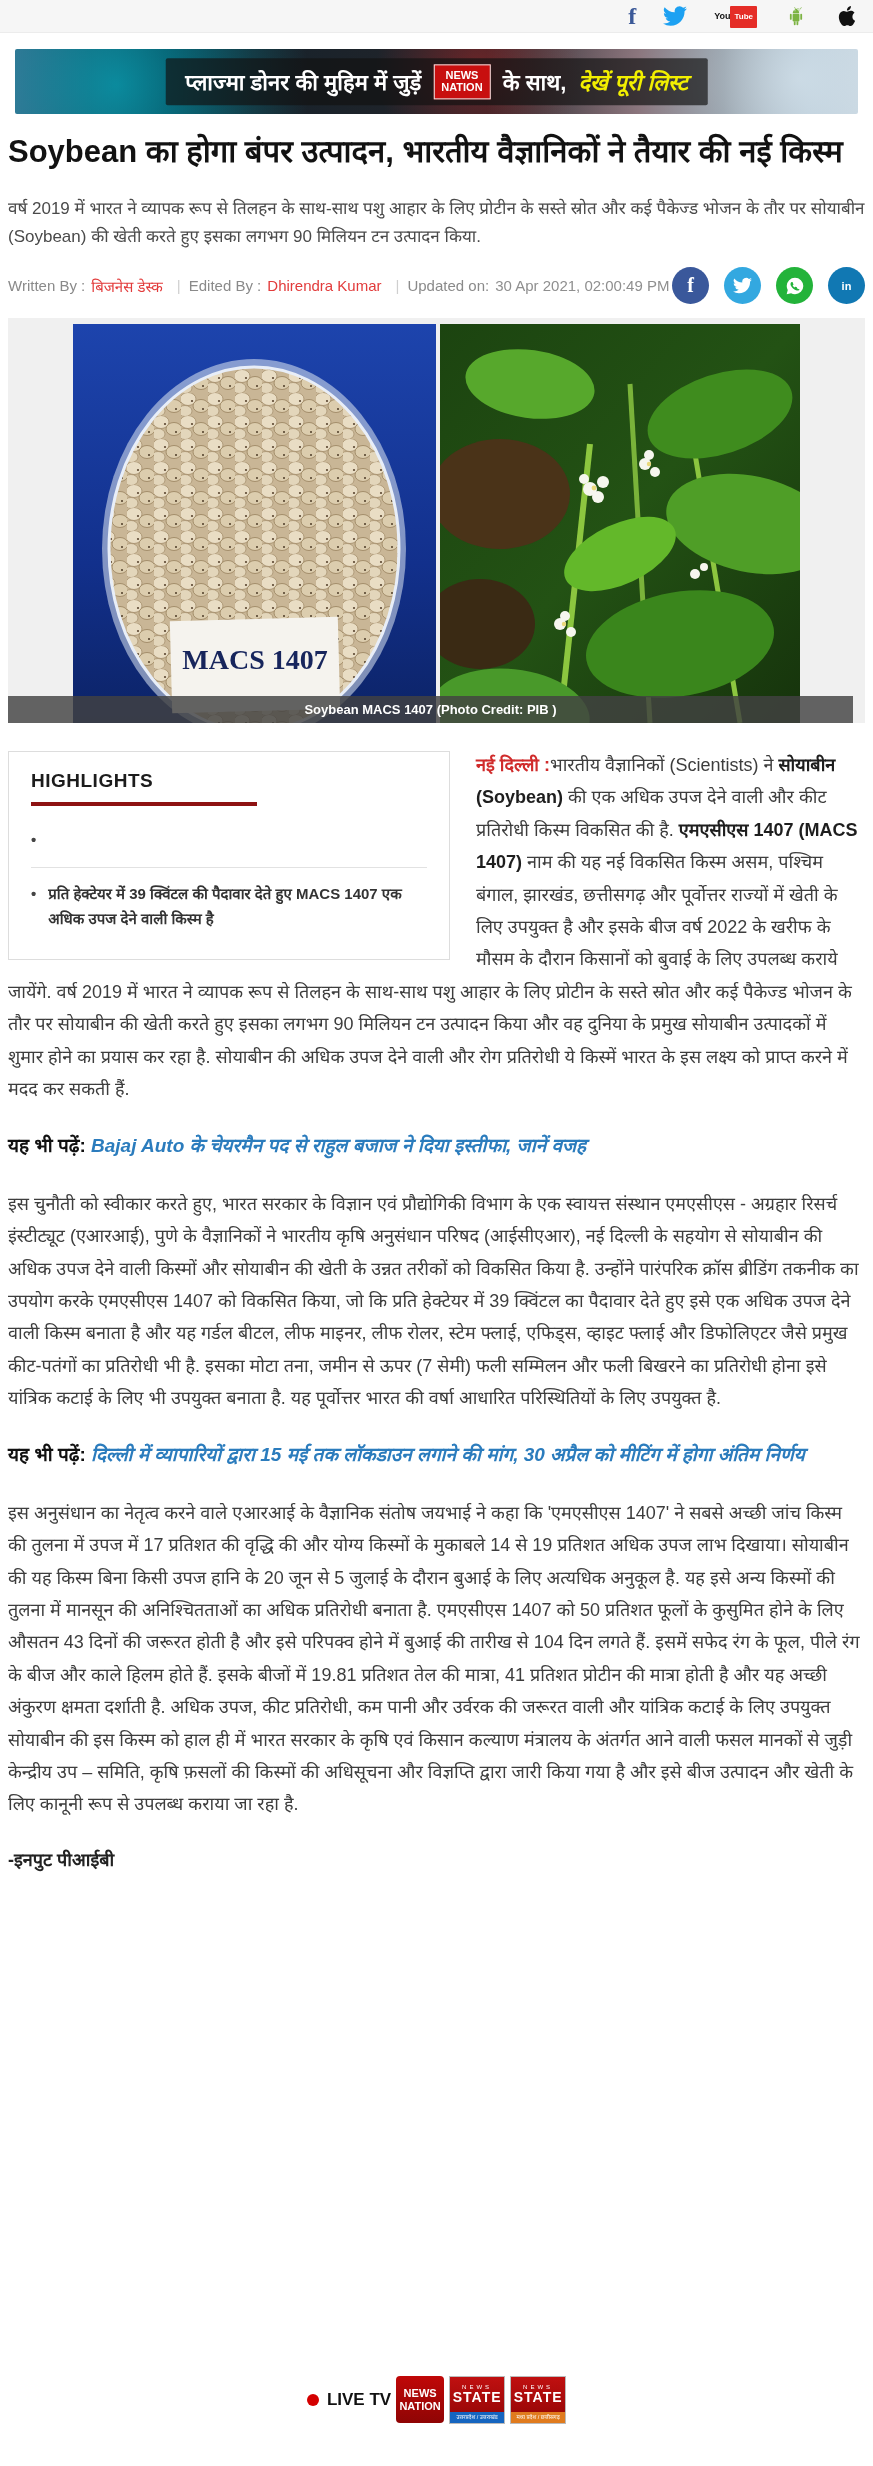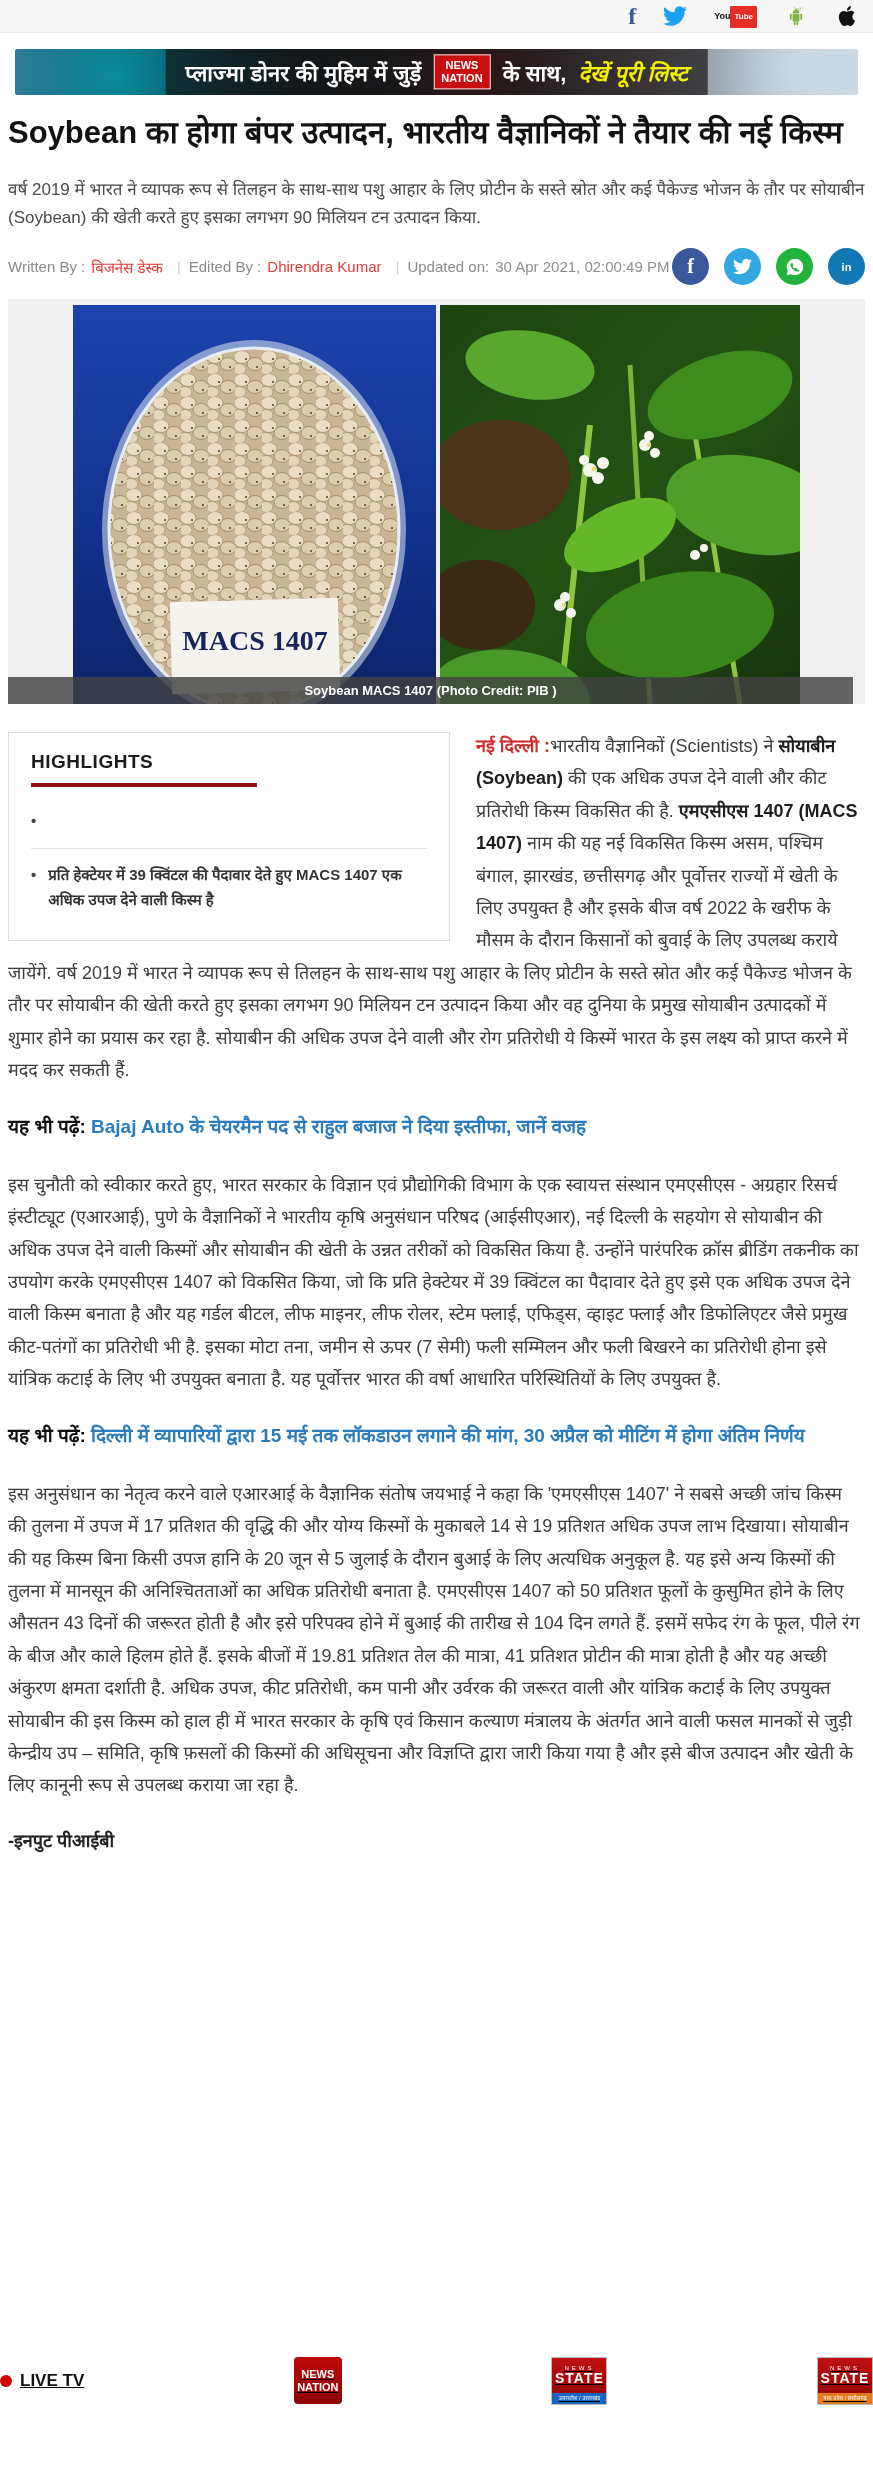--- a/index.html
+++ b/index.html
@@ -12,21 +12,21 @@
             display: flex; align-items: center; justify-content: flex-end; padding-right: 14px; }
   .topbar-icons { display: flex; align-items: center; gap: 27px; }
   .tb-icon { display: inline-flex; align-items: center; justify-content: center; cursor: pointer; text-decoration: none; }
   .tb-fb { color: #3b5998; font-weight: bold; font-size: 24px; font-family: "Liberation Serif", serif; }
   .yt-wrap { display: inline-flex; flex-direction: row; align-items: center; line-height: 1; }
   .yt-you { color: #111; font-weight: bold; font-size: 9px; }
   .yt-tube { background: #e52d27; color: #fff; font-weight: bold; font-size: 8px;
              padding: 7px 4px; border-radius: 1px; margin-top: 1px; }
 
   
-  .banner { display: block; margin: 16px 15px 0; height: 46px; position: relative; overflow: hidden;
+  .banner { display: block; margin: 16px 15px 0; height: 65px; position: relative; overflow: hidden;
             border-radius: 2px; cursor: pointer; text-decoration: none;
             background:
               radial-gradient(circle at 12% 55%, rgba(0,205,225,.55), transparent 26%),
               radial-gradient(circle at 55% 30%, rgba(190,40,40,.45), transparent 22%),
               radial-gradient(circle at 93% 45%, rgba(210,225,235,.9), transparent 40%),
               linear-gradient(90deg,#3e5e7d 0%,#1d3f52 9%,#0c2e3d 18%,#17222b 28%,#20242a 48%,#2a2328 62%,#55242a 74%,#3a3c44 84%,#93a7b6 94%,#b9c6d0 100%);
   }
   .banner-inner { position: absolute; left: 50%; top: 50%; transform: translate(-50%,-50%);
                   display: flex; align-items: center; gap: 12px; white-space: nowrap;
                   background: rgba(18,18,18,.68); padding: 6px 20px; border-radius: 2px; }
@@ -73,28 +73,28 @@
              line-height: 1.65; padding: 2px 0 14px; }
   .hl-item + .hl-item { border-top: 1px solid #e2e2e2; padding-top: 14px; }
   .hl-dot { color: #444; font-size: 15px; }
 
   .body-p { line-height: 1.8; margin-bottom: 26px; }
   .loc { color: #d02b2b; font-weight: bold; }
   .body-p b { color: #1e1e1e; }
 
   .read-also { clear: both; font-size: 19px; font-weight: bold; line-height: 1.6; margin-bottom: 26px; }
   .ra-prefix { color: #111; }
-  .ra-link { color: #2b7cbd; text-decoration: none; cursor: pointer; }
+  .ra-link { color: #2b7cbd; text-decoration: none; cursor: pointer; font-style: italic; }
 
   .subhead { font-size: 20px; font-weight: bold; color: #111; margin-bottom: 10px; line-height: 1.5; }
   .footnote { font-weight: bold; color: #222; font-size: 18px; }
 
   
   .spacer { height: 505px; }
-  .footer { display: flex; align-items: center; justify-content: space-between; gap: 5px; text-decoration: underline; }
+  .footer { display: flex; align-items: center; justify-content: center; gap: 5px; }
   .live-tv { display: flex; align-items: center; gap: 8px; cursor: pointer; }
   .live-dot { width: 12px; height: 12px; border-radius: 50%; background: #d40000; }
   .live-label { font-weight: bold; font-size: 17px; color: #111; }
   .logo-nn { width: 48px; height: 47px; background: linear-gradient(180deg,#c00808,#8f0404);
              border-radius: 4px; color: #fff; font-weight: bold; font-size: 11px; line-height: 1.2;
              display: inline-flex; flex-direction: column; align-items: center; justify-content: center;
              cursor: pointer; text-decoration: none; }
   .logo-ns { width: 56px; height: 48px; display: inline-flex; flex-direction: column; cursor: pointer;
              text-decoration: none; border: 1px solid #bbb; }
   .ns-top { flex: 1; background: linear-gradient(180deg,#c01010,#9c0808); color: #fff; text-align: center;

